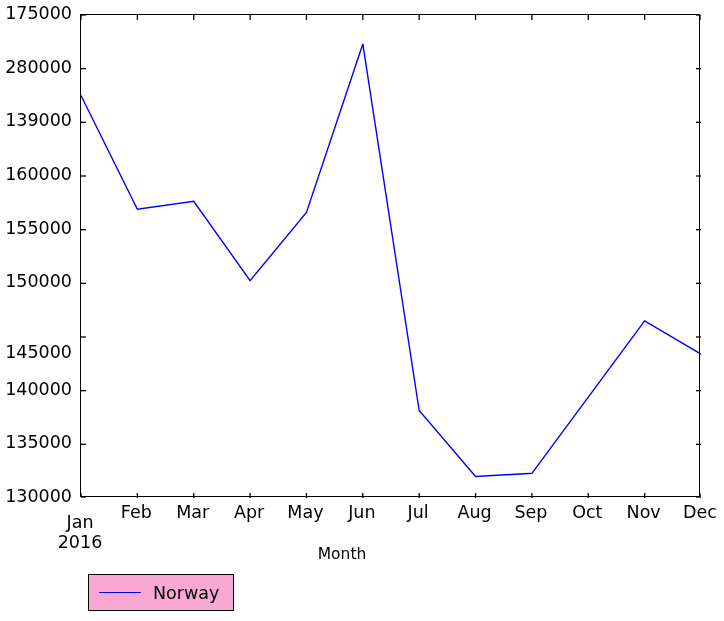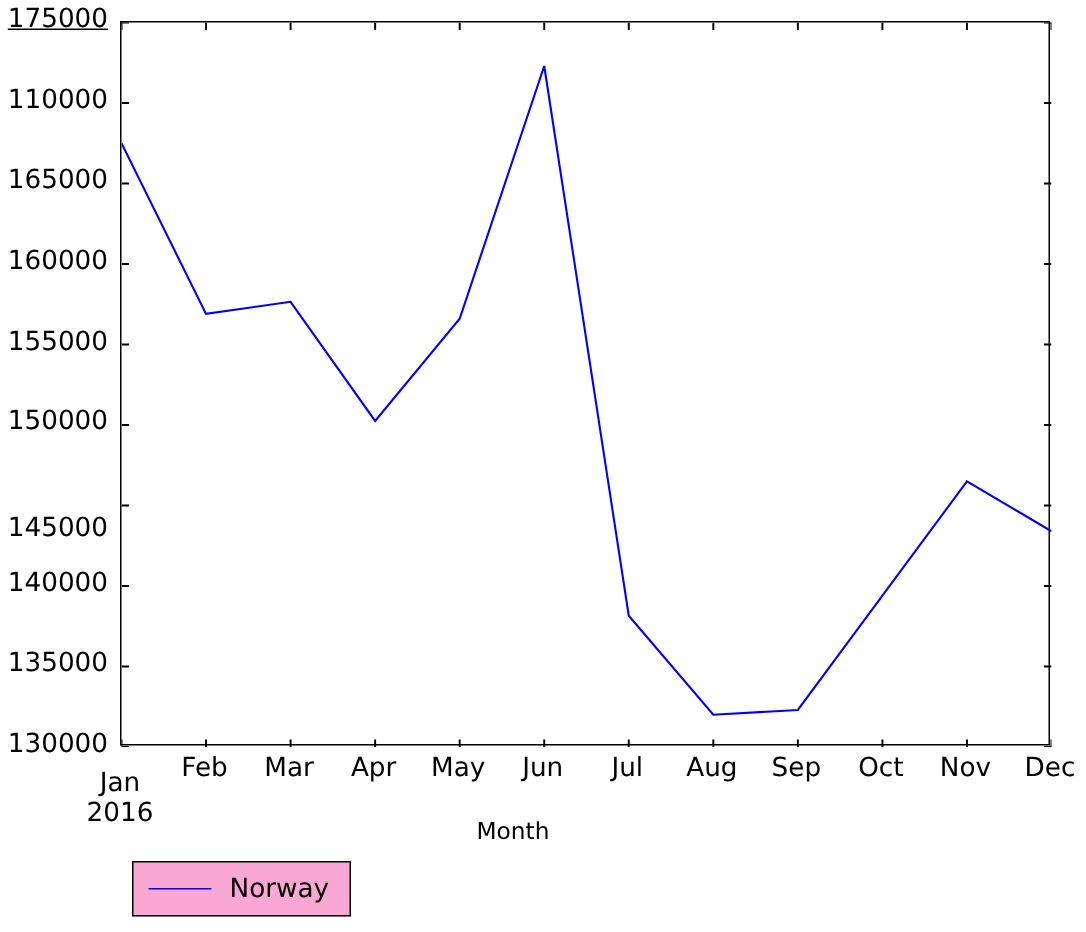--- a/index.html
+++ b/index.html
@@ -193,23 +193,23 @@
   </div>
 
   <div id="y-tick-labels">
       <div class="ytick-label" style="top: 488px;">130000</div>
       <div class="ytick-label" style="top: 434.333px;">135000</div>
       <div class="ytick-label" style="top: 380.667px;">140000</div>
       <div class="ytick-label" style="top: 327px; margin-top: 17px;">145000</div>
       <div class="ytick-label" style="top: 273.333px;">150000</div>
       <div class="ytick-label" style="top: 219.667px;">155000</div>
       <div class="ytick-label" style="top: 166px;">160000</div>
-      <div class="ytick-label" style="top: 112.333px;">165000</div>
-      <div class="ytick-label" style="top: 58.6667px;">110000</div>
-      <div class="ytick-label" style="top: 5px; text-decoration: underline;">175000</div>
+      <div class="ytick-label" style="top: 112.333px;">139000</div>
+      <div class="ytick-label" style="top: 58.6667px;">280000</div>
+      <div class="ytick-label" style="top: 5px;">175000</div>
     </div>
   <div id="x-tick-labels">
       <div class="xtick-label" style="left: 80px; margin-top: 10px;"><span>Jan</span><span class="xtick-sub">2016</span></div>
       <div class="xtick-label" style="left: 136.364px;"><span>Feb</span></div>
       <div class="xtick-label" style="left: 192.727px;"><span>Mar</span></div>
       <div class="xtick-label" style="left: 249.091px;"><span>Apr</span></div>
       <div class="xtick-label" style="left: 305.455px;"><span>May</span></div>
       <div class="xtick-label" style="left: 361.818px; text-align: center;"><span>Jun</span></div>
       <div class="xtick-label" style="left: 418.182px;"><span>Jul</span></div>
       <div class="xtick-label" style="left: 474.545px;"><span>Aug</span></div>

